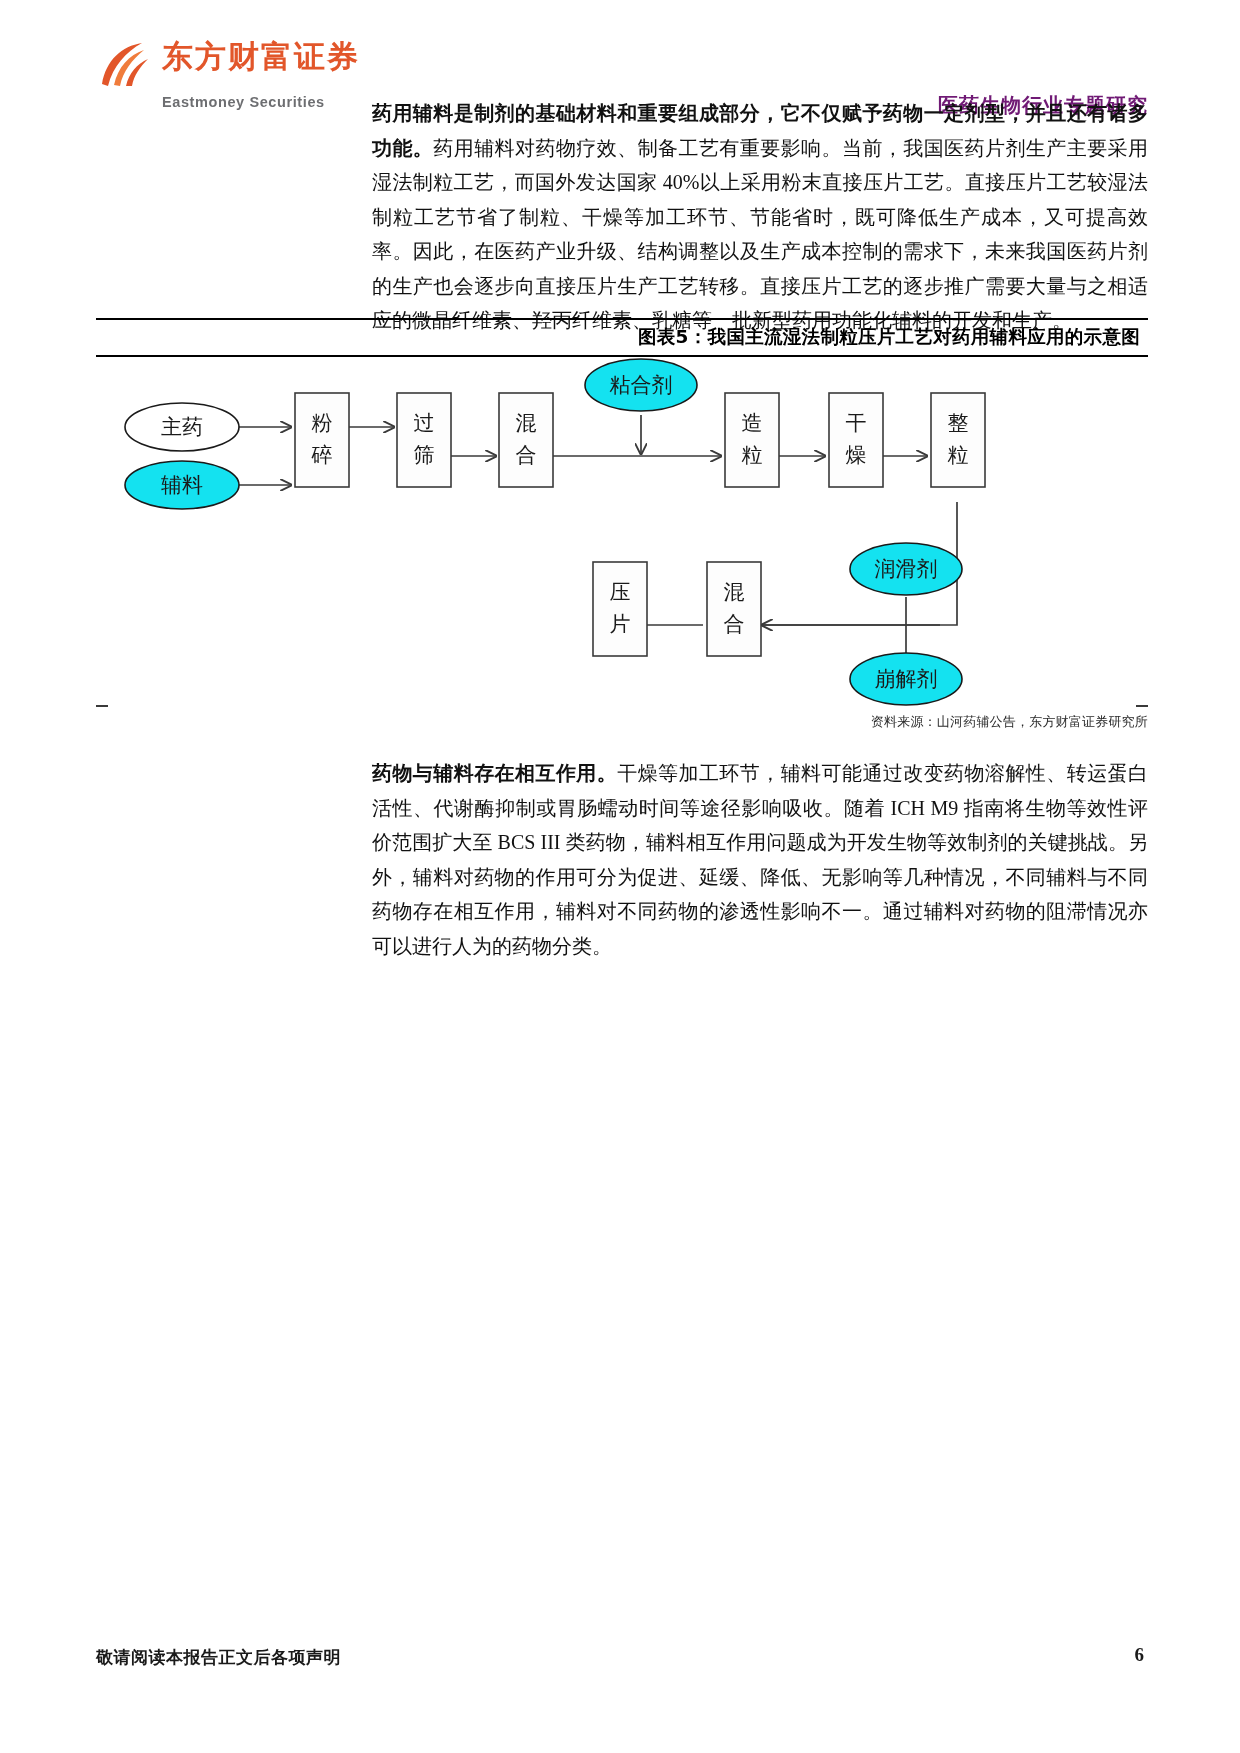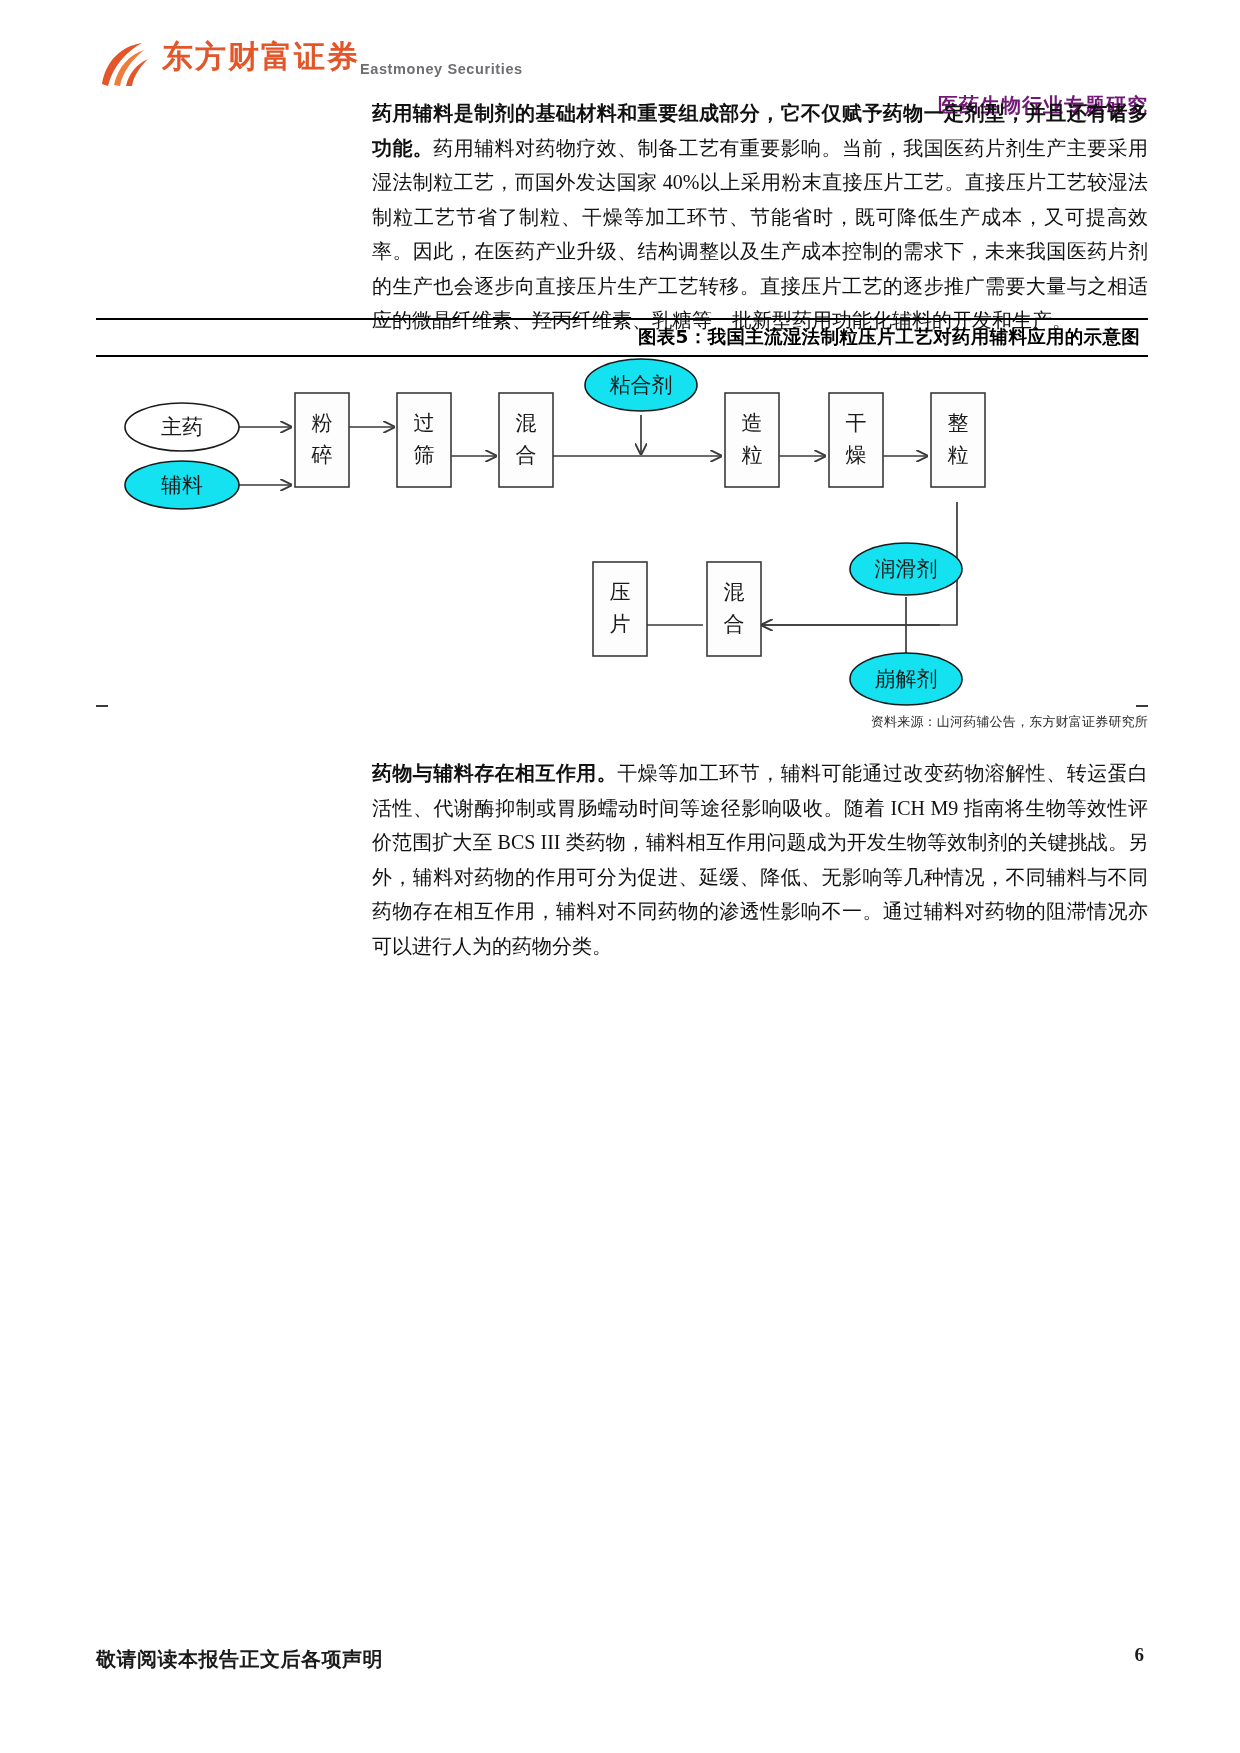--- a/index.html
+++ b/index.html
@@ -41,21 +41,21 @@
   .logo-mark {
     width: 58px;
     height: 50px;
     position: relative;
     margin-right: 8px;
     flex: none;
   }
   .logo-mark svg { display: block; }
   .logo-text-block {
     display: flex;
-    flex-direction: row;
+    flex-direction: column;
     justify-content: flex-start;
   }
   .logo-cn {
     font-family: "DejaVu Sans", "Liberation Sans", sans-serif;
     font-size: 31px;
     font-weight: bold;
     color: #e2562a;
     letter-spacing: 2px;
     line-height: 1.05;
     white-space: nowrap;
@@ -176,21 +176,21 @@
   .edge {
     stroke: #3a3a3a;
     stroke-width: 1.7;
     fill: none;
   }
   .footer-left {
     position: absolute;
     left: 96px;
     top: 1646px;
     font-family: Liberation Mono, monospace;
-    font-size: 20px;
+    font-size: 17px;
     font-weight: bold;
     color: #1a1a1a;
     letter-spacing: 0.5px;
     white-space: nowrap;
   }
   .footer-page {
     position: absolute;
     right: 96px;
     top: 1644px;
     font-family: "Liberation Serif", "DejaVu Serif", serif;

